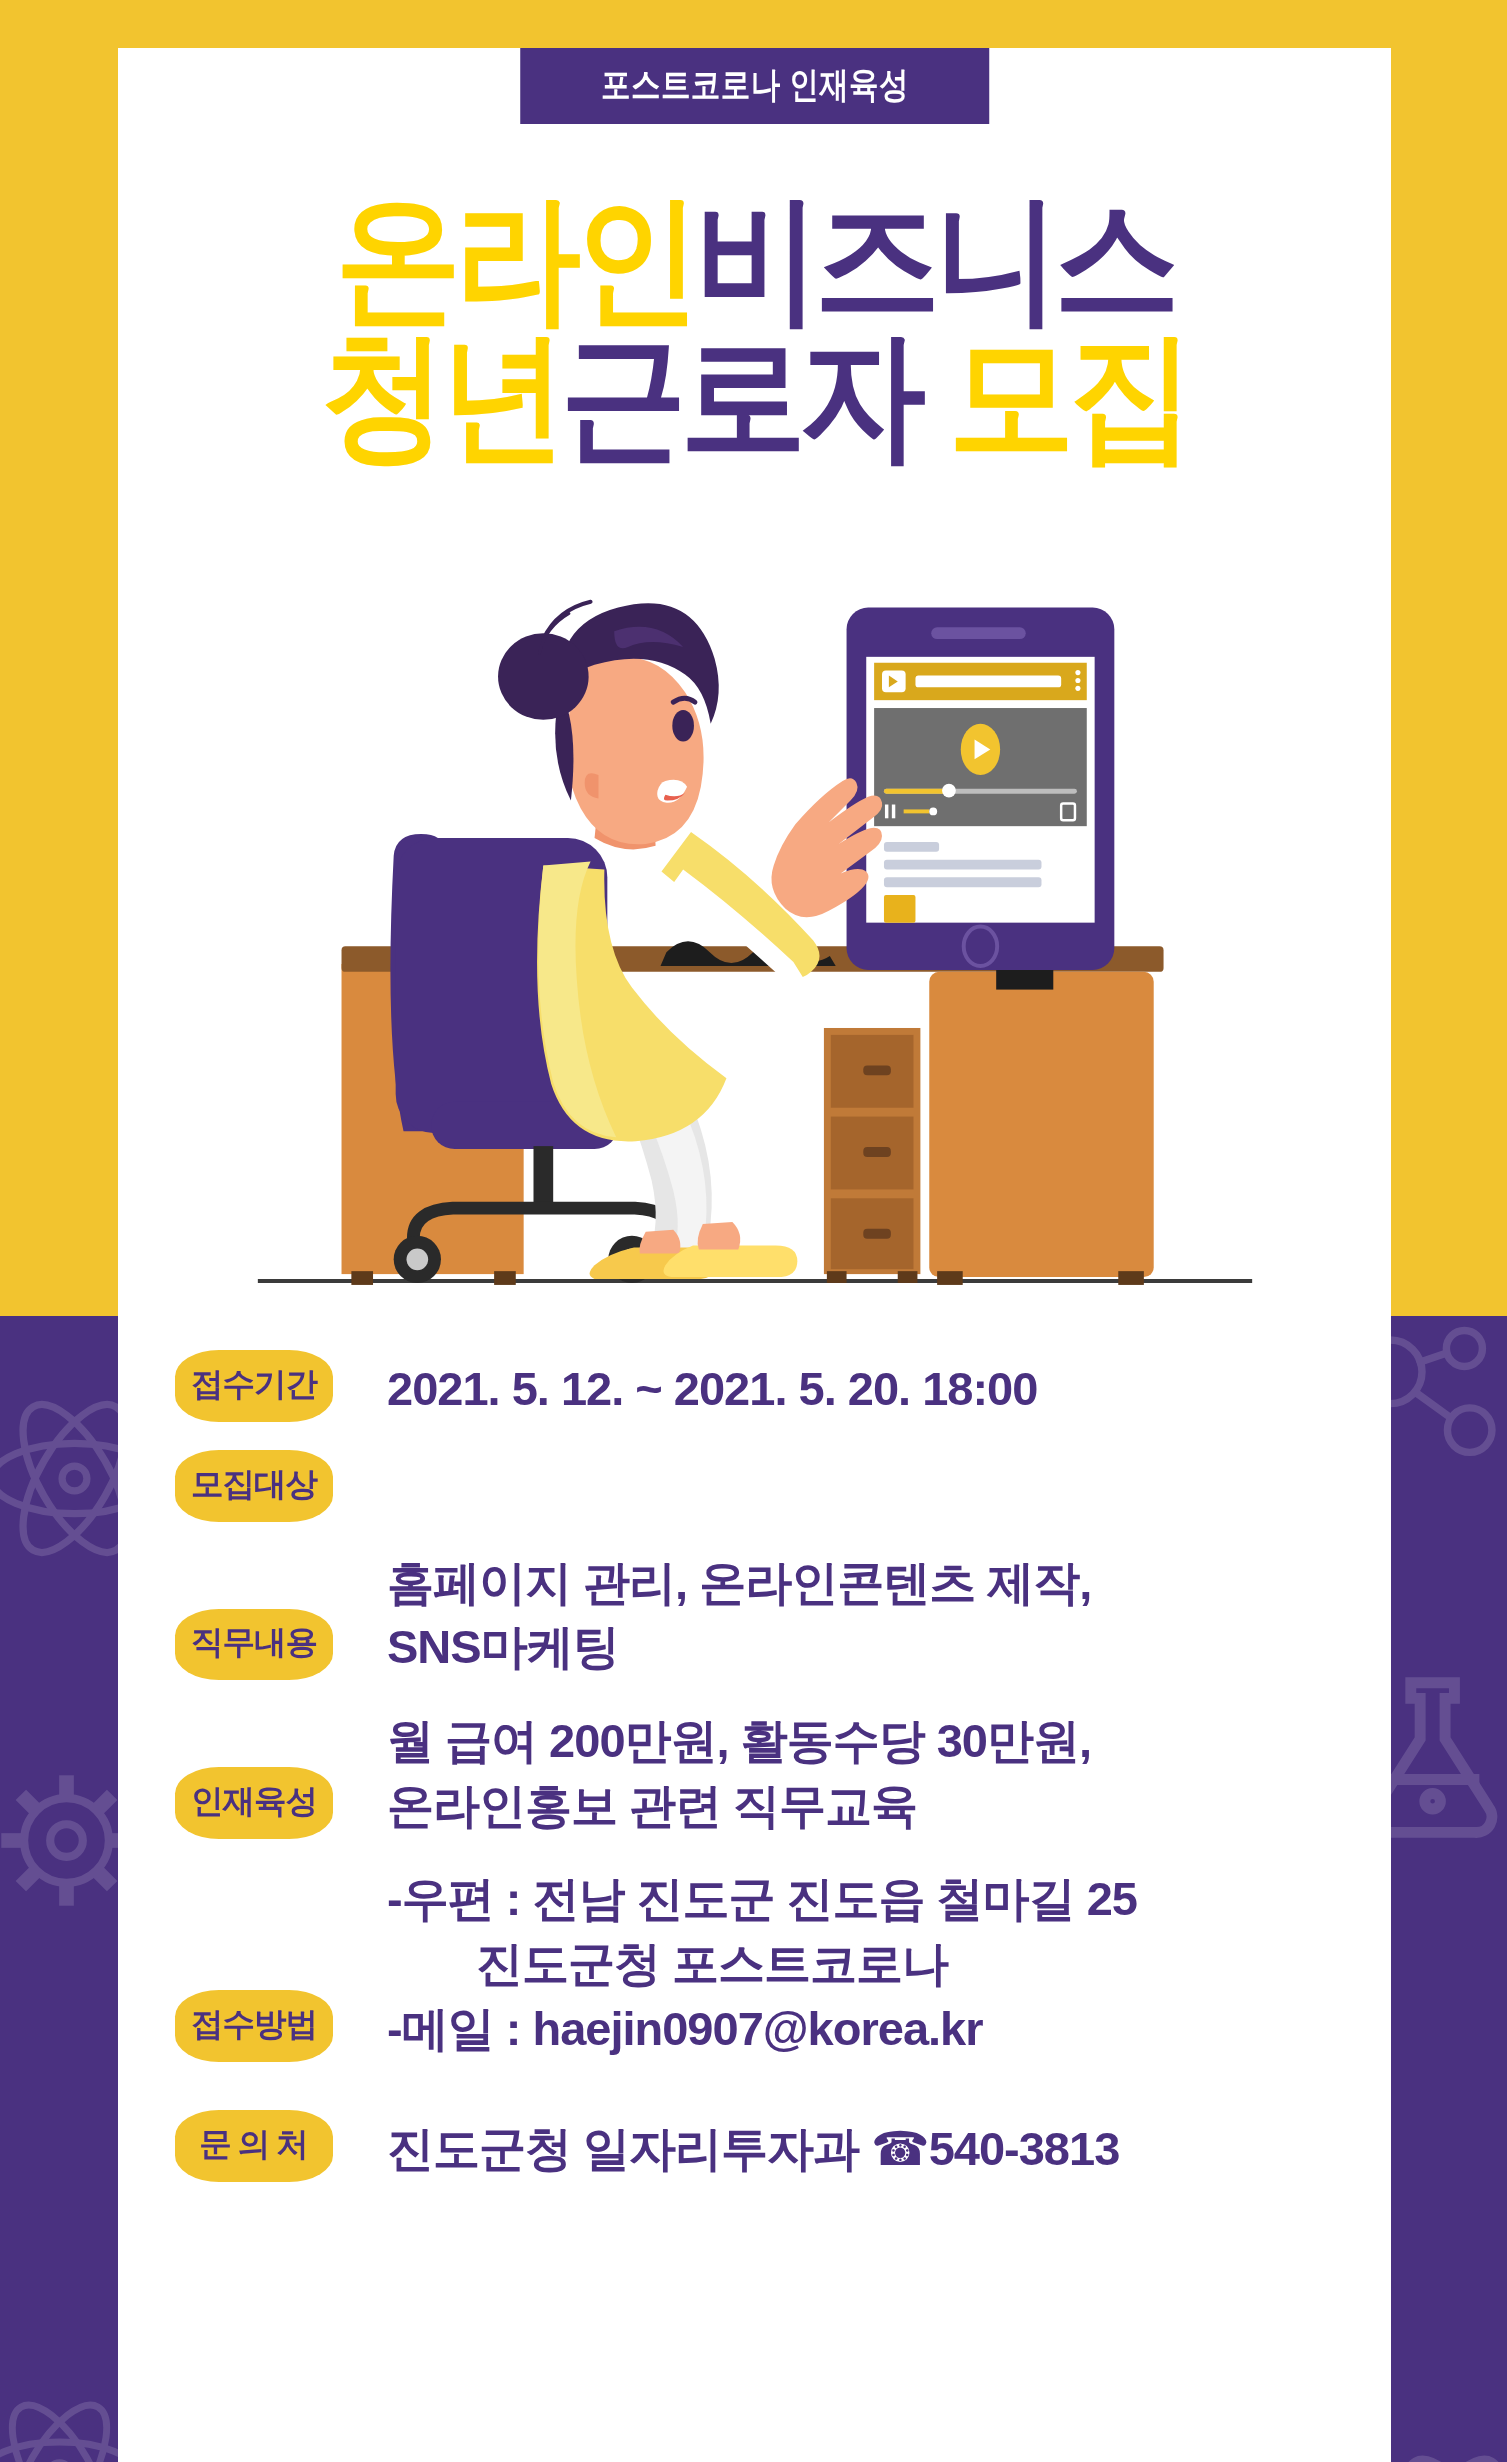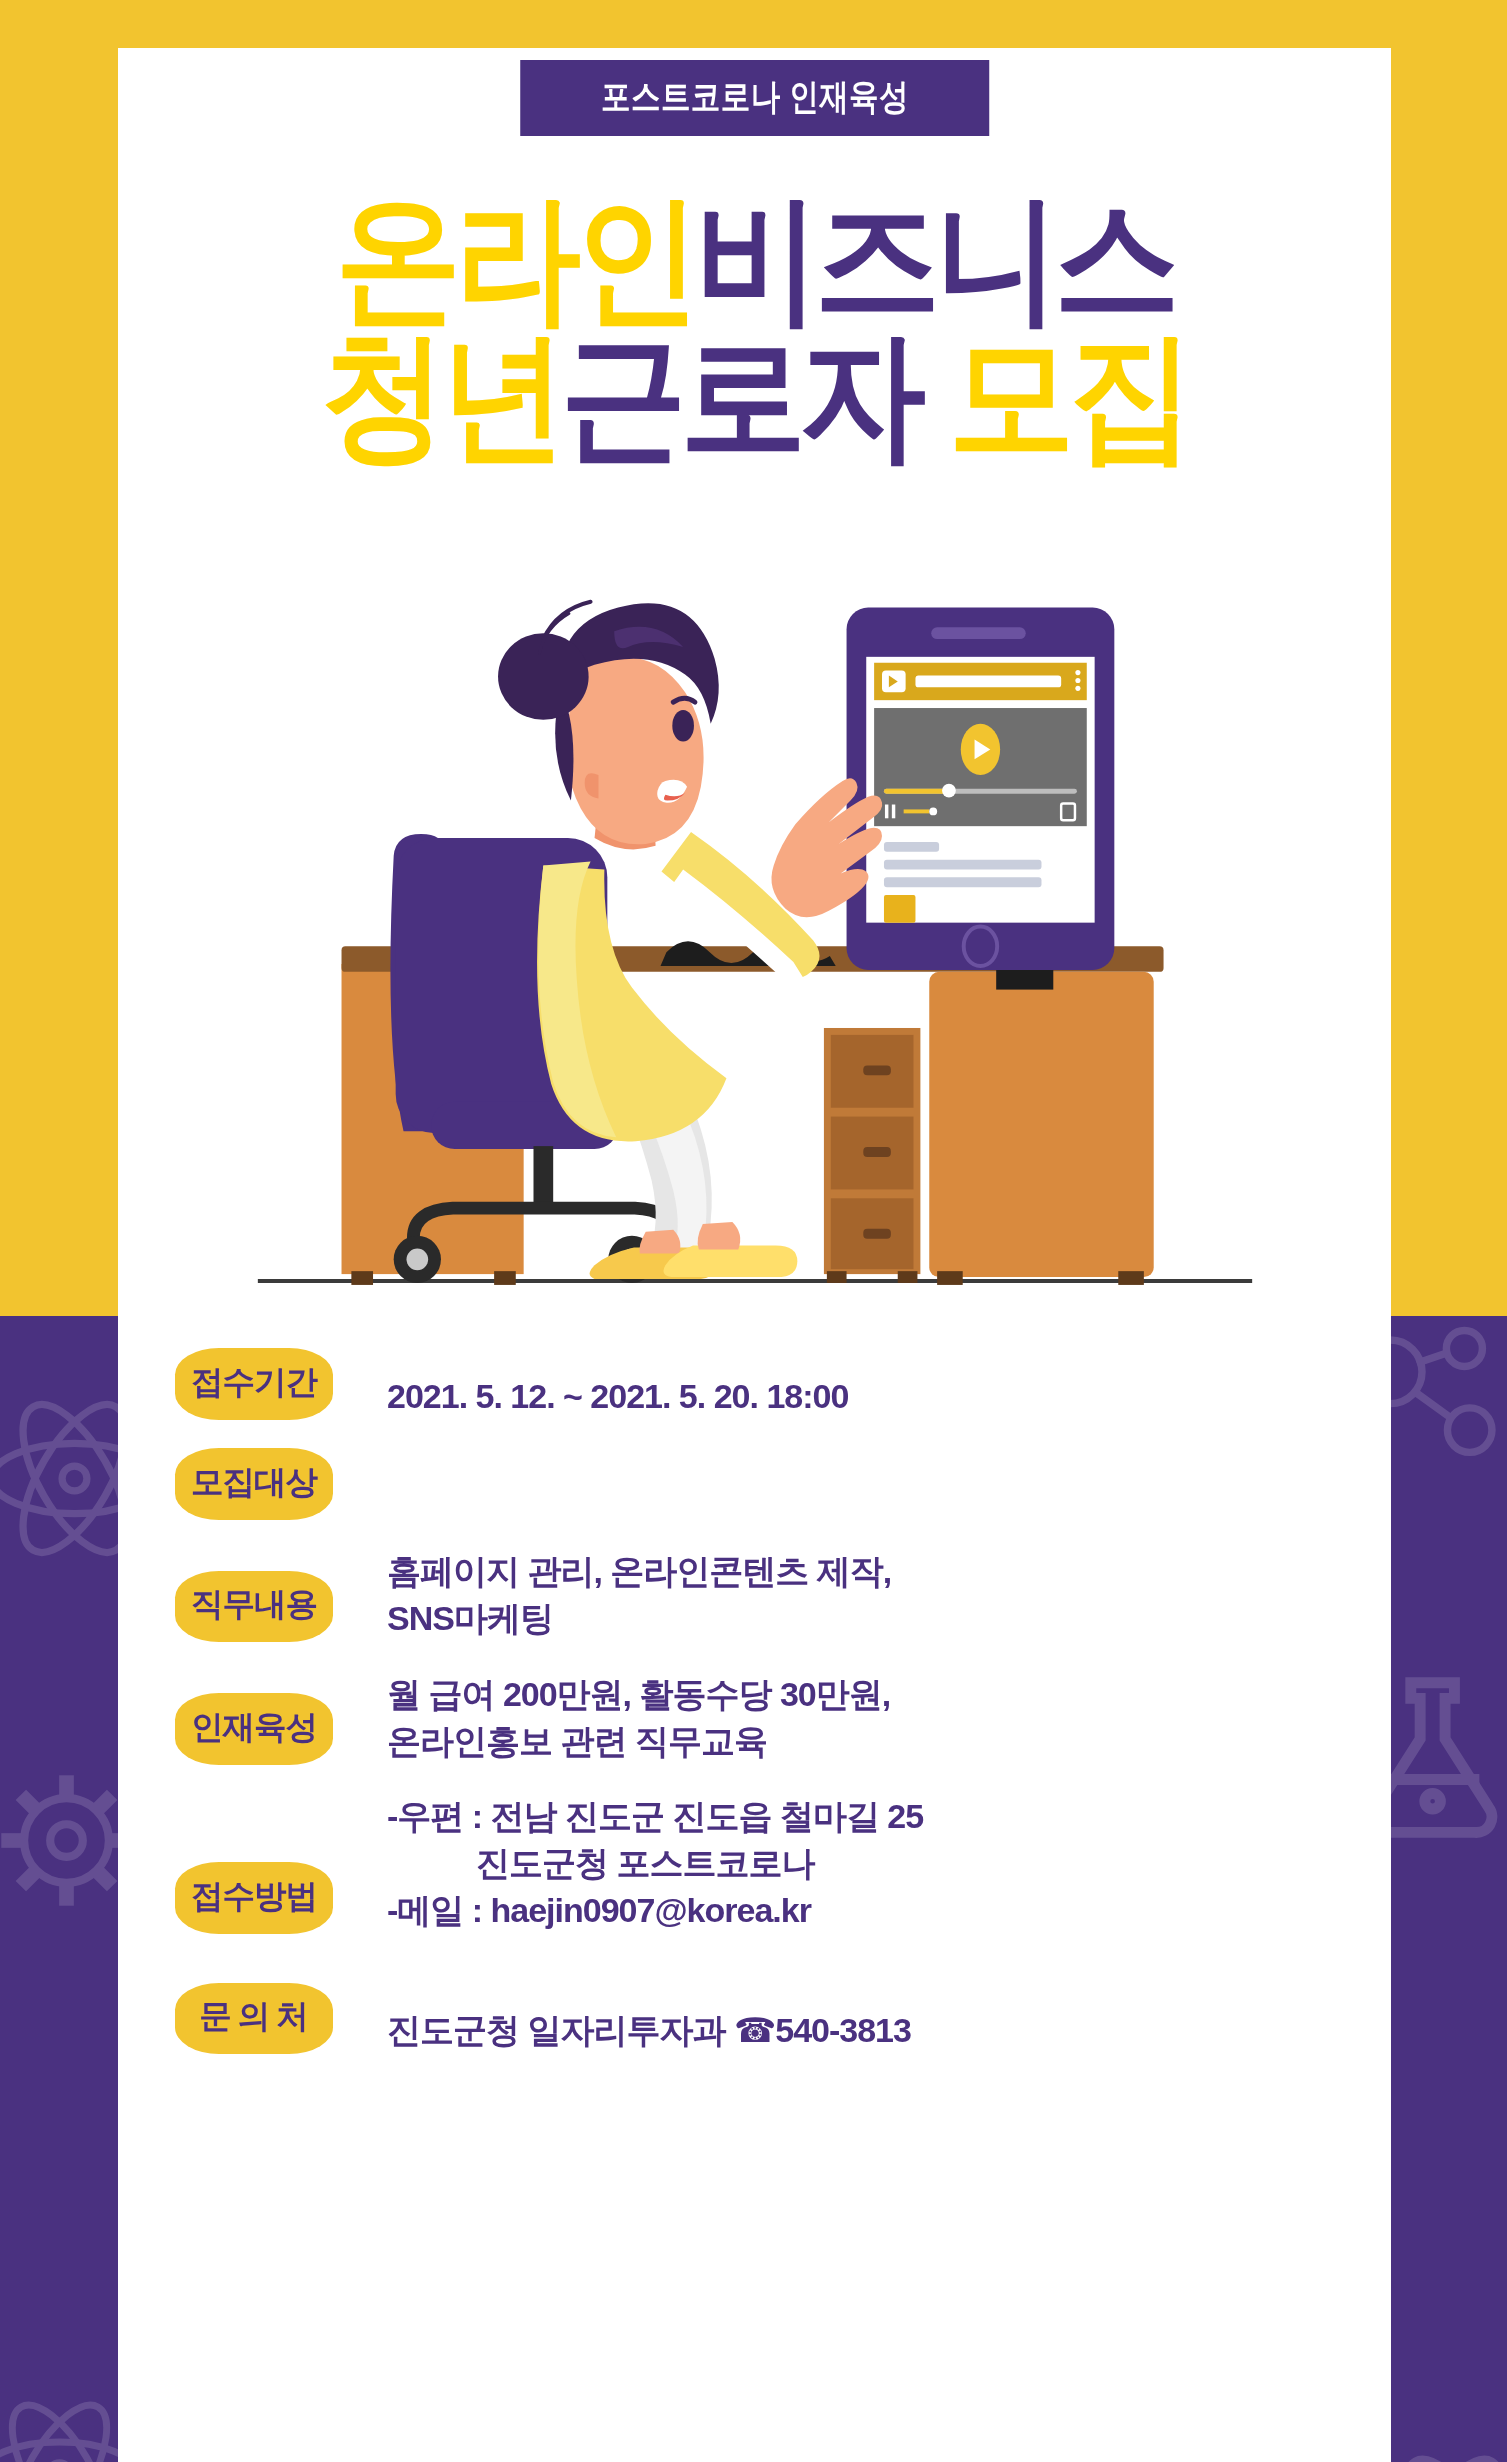--- a/index.html
+++ b/index.html
@@ -35,21 +35,21 @@
   #card{
     position:absolute;left:118px;top:48px;
     width:1273px;height:2527px;
     background:#FFFFFF;
     z-index:5;
     overflow:hidden;
   }
 
   
   #kicker{
-    position:absolute;left:50%;top:12px;transform:translateX(-50%);
+    position:absolute;left:50%;top:0;transform:translateX(-50%);
     background:#4A3180;
     padding:18.7px 47px 21.7px 47px;
     min-width:315px;
     text-align:center;
     box-sizing:border-box;
   }
   #kicker .kicker-text{
     color:#FFFFFF;
     font-size:36px;
     font-weight:bold;
@@ -104,21 +104,21 @@
     padding:12.8px 0 14.8px 0;
     box-sizing:border-box;
     letter-spacing:-1px;
     white-space:nowrap;
   }
   .pill.spaced{letter-spacing:5.9px;text-indent:5.9px;margin-top:20px;}
   .val{
     flex:1 1 auto;
     padding-left:54px;
     color:#4A3180;
-    font-size:34px;
+    font-size:47px;
     font-weight:bold;
     line-height:1.38;
     letter-spacing:-1px;
   }
   .val .sub{display:block;}
   .val .indent{display:block;padding-left:89px;}
   .row.r1 .val{padding-top:8.9px;}
   .row.r6 .val{padding-top:8.9px;}
 </style>
 </head>

